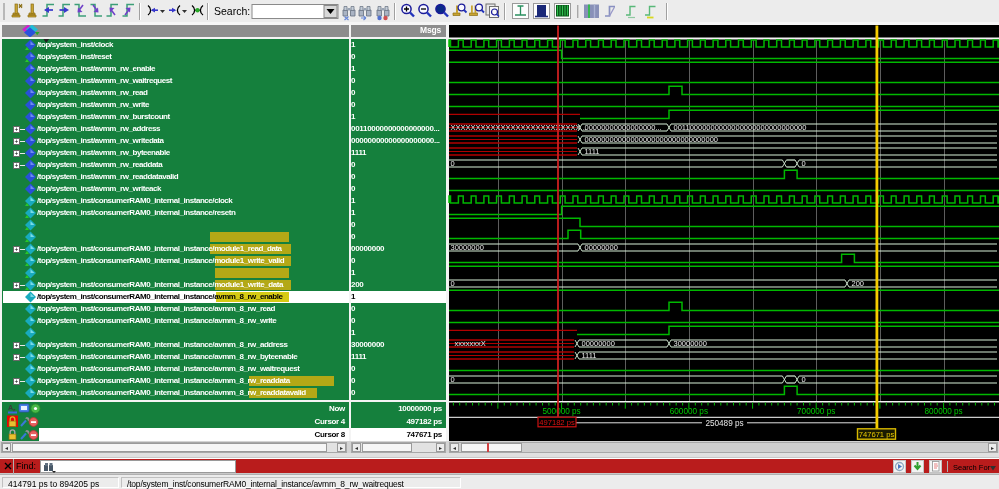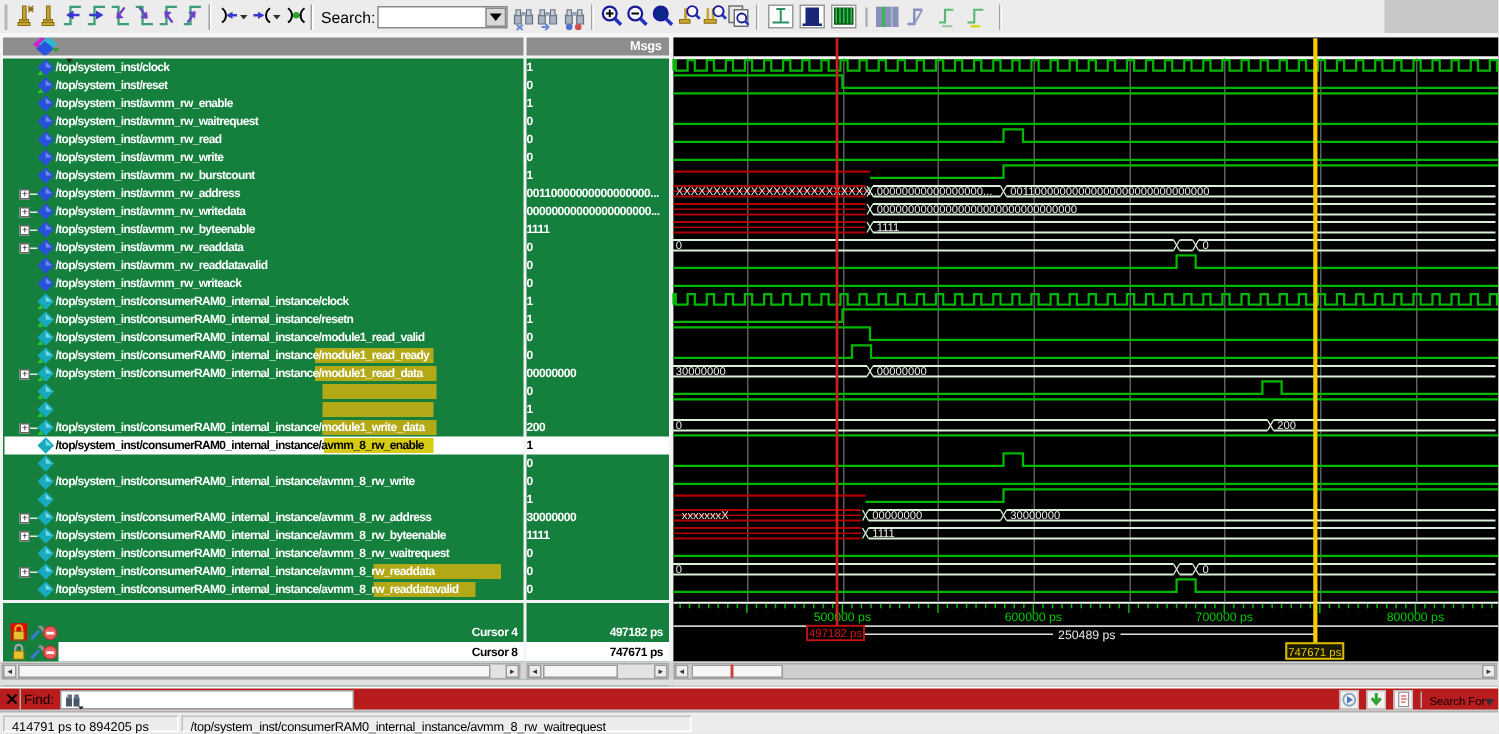--- a/index.html
+++ b/index.html
@@ -1,16 +1,16 @@
 <!DOCTYPE html>
 <html><head><meta charset="utf-8"><title>wave</title><style>
 html,body{margin:0;padding:0;background:#fff;width:999px;height:489px;overflow:hidden}
 *{box-sizing:border-box}
 #root{position:relative;width:999px;height:489px;font-family:"Liberation Sans",sans-serif;background:#c8c8c8}
-#toolbar{position:absolute;left:0;top:0;width:923px;height:23px;background:#ececec;border-bottom:1px solid #b0b0b0}
+#toolbar{position:absolute;left:0;top:0;width:999px;height:23px;background:#ececec;border-bottom:1px solid #b0b0b0}
 #panel{position:absolute;left:0;top:23px;width:449px;height:434px;background:#15803d}
 #wavebg{position:absolute;left:449px;top:25px;width:550px;height:416px;background:#000}
 .row{position:absolute;left:3px;width:443px;height:12px;color:#fff;font-size:8px;overflow:hidden}
 .row.sel{background:#fff;color:#000}
 .nm{position:absolute;left:34px;top:1px;white-space:nowrap;letter-spacing:-0.45px;font-weight:bold}
 .val{position:absolute;left:348px;top:1px;white-space:nowrap;letter-spacing:-0.3px;font-weight:bold}
 .row.sel .nm,.row.sel .val{color:#000}
 .dico{position:absolute;left:21px;top:0px}
 .plus{position:absolute;left:10px;top:2.5px;width:7px;height:7px;background:#fff;border:1px solid #686868;color:#000;font-size:6.5px;line-height:5px;text-align:center}
 .pline{position:absolute;left:17px;top:6px;width:5px;height:1px;background:#e8e8e8}
@@ -333,31 +333,29 @@
         </svg>
 <div class="nm">/top/system_inst/consumerRAM0_internal_instance/resetn</div>
 <div class="val">1</div>
 </div>
 <div class="row" style="top:196px">
 <svg class="dico" width="13" height="12" viewBox="0 0 13 12">
           <polygon points="6.5,0.5 12,6 6.5,11.5 1,6" fill="#18aabe"></polygon>
           <polygon points="6.5,2.2 10.4,6 6.5,6 " fill="#7adce8"></polygon>
           <path d="M1,11 L5,11 L3,8 Z" fill="#28c828"></path>
         </svg>
-<div class="nm">/top/system_inst/consumerRAM0_internal_instance/module1_read_valid</div>
 <div class="val">0</div>
 </div>
 <div class="row" style="top:208px">
 <div style="position:absolute;left:207px;top:1px;width:79px;height:10px;background:#b3a816"></div>
 <svg class="dico" width="13" height="12" viewBox="0 0 13 12">
           <polygon points="6.5,0.5 12,6 6.5,11.5 1,6" fill="#18aabe"></polygon>
           <polygon points="6.5,2.2 10.4,6 6.5,6 " fill="#7adce8"></polygon>
           <path d="M1,11 L5,11 L3,8 Z" fill="#28c828"></path>
         </svg>
-<div class="nm">/top/system_inst/consumerRAM0_internal_instance/module1_read_ready</div>
 <div class="val">0</div>
 </div>
 <div class="row" style="top:220px">
 <div style="position:absolute;left:207px;top:1px;width:81px;height:10px;background:#b3a816"></div>
 <div class="plus">+</div>
         <div class="pline"></div>
 <svg class="dico" width="13" height="12" viewBox="0 0 13 12">
           <polygon points="6.5,0.5 12,6 6.5,11.5 1,6" fill="#18aabe"></polygon>
           <polygon points="6.5,2.2 10.4,6 6.5,6 " fill="#7adce8"></polygon>
           <path d="M1,11 L5,11 L3,8 Z" fill="#28c828"></path>
@@ -365,20 +363,21 @@
 <div class="nm">/top/system_inst/consumerRAM0_internal_instance/module1_read_data</div>
 <div class="val">00000000</div>
 </div>
 <div class="row" style="top:232px">
 <div style="position:absolute;left:212px;top:1px;width:76px;height:10px;background:#b3a816"></div>
 <svg class="dico" width="13" height="12" viewBox="0 0 13 12">
           <polygon points="6.5,0.5 12,6 6.5,11.5 1,6" fill="#18aabe"></polygon>
           <polygon points="6.5,2.2 10.4,6 6.5,6 " fill="#7adce8"></polygon>
           <path d="M1,11 L5,11 L3,8 Z" fill="#28c828"></path>
         </svg>
+<div class="nm">/top/system_inst/consumerRAM0_internal_instance/module1_write_valid</div>
 <div class="val">0</div>
 </div>
 <div class="row" style="top:244px">
 <div style="position:absolute;left:212px;top:1px;width:74px;height:10px;background:#b3a816"></div>
 <svg class="dico" width="13" height="12" viewBox="0 0 13 12">
           <polygon points="6.5,0.5 12,6 6.5,11.5 1,6" fill="#18aabe"></polygon>
           <polygon points="6.5,2.2 10.4,6 6.5,6 " fill="#7adce8"></polygon>
           <path d="M1,11 L5,11 L3,8 Z" fill="#28c828"></path>
         </svg>
 <div class="val">1</div>
@@ -402,20 +401,21 @@
           <polygon points="6.5,2.2 10.4,6 6.5,6 " fill="#7adce8"></polygon>
         </svg>
 <div class="nm">/top/system_inst/consumerRAM0_internal_instance/avmm_8_rw_enable</div>
 <div class="val">1</div>
 </div>
 <div class="row" style="top:280px">
 <svg class="dico" width="13" height="12" viewBox="0 0 13 12">
           <polygon points="6.5,0.5 12,6 6.5,11.5 1,6" fill="#18aabe"></polygon>
           <polygon points="6.5,2.2 10.4,6 6.5,6 " fill="#7adce8"></polygon>
         </svg>
+<div class="nm">/top/system_inst/consumerRAM0_internal_instance/avmm_8_rw_read</div>
 <div class="val">0</div>
 </div>
 <div class="row" style="top:292px">
 <svg class="dico" width="13" height="12" viewBox="0 0 13 12">
           <polygon points="6.5,0.5 12,6 6.5,11.5 1,6" fill="#18aabe"></polygon>
           <polygon points="6.5,2.2 10.4,6 6.5,6 " fill="#7adce8"></polygon>
         </svg>
 <div class="nm">/top/system_inst/consumerRAM0_internal_instance/avmm_8_rw_write</div>
 <div class="val">0</div>
 </div>
@@ -474,20 +474,33 @@
 <div class="nm">/top/system_inst/consumerRAM0_internal_instance/avmm_8_rw_readdatavalid</div>
 <div class="val">0</div>
 </div>
 <div class="row" style="top:376px;height:3px;overflow:hidden">
         <div style="position:absolute;left:246px;top:1px;width:68px;height:10px;background:#b3a816"></div>
         <svg class="dico" width="13" height="12">
           <polygon points="6.5,0.5 12,6 6.5,11.5 1,6" fill="#18aabe"></polygon>
         </svg>
       </div>
 
+  <div class="brow" style="top:379px">
+        <span class="bn">Now</span>
+        <span class="bv">10000000 ps</span>
+    <svg width="40" height="13" style="position:absolute;left:5px;top:0">
+      <text x="0" y="8" font-family="&quot;Liberation Sans&quot;, sans-serif" font-size="7" fill="#3a3a3a" font-weight="bold">A</text>
+      <text x="4.5" y="10" font-family="&quot;Liberation Sans&quot;, sans-serif" font-size="6" fill="#3a3a3a" font-weight="bold">z</text>
+      <rect x="0" y="9.5" width="9" height="2" fill="#3a6cd8"></rect>
+      <rect x="11" y="2" width="10" height="8" rx="1" fill="#4a80e8" stroke="#2a50a8" stroke-width="0.8"></rect>
+      <rect x="13" y="4" width="6" height="4" fill="#e8f0ff"></rect>
+      <circle cx="27.5" cy="6.5" r="4.6" fill="#48b848" stroke="#2a8a2a" stroke-width="0.8"></circle>
+      <circle cx="27.5" cy="6.5" r="1.6" fill="#fff"></circle>
+    </svg>
+  </div>
   <div class="brow" style="top:392px">
         <span class="bn">Cursor 4</span>
         <span class="bv">497182 ps</span>
     <svg width="44" height="13" style="position:absolute;left:4px;top:0">
       <rect x="0" y="0.5" width="11" height="11.5" fill="#ee0000"></rect>
       <rect x="2" y="6" width="7" height="5.5" fill="#e8c030" stroke="#8a6a10" stroke-width="0.7"></rect>
       <path d="M3.2,6 v-1.8 a2.3,2.3 0 0 1 4.6,0 V6" fill="none" stroke="#d8b020" stroke-width="1.4"></path>
       <path d="M14,11 L19,5.5" stroke="#3a78d8" stroke-width="2"></path>
       <path d="M18,3.5 a3,3 0 0 1 3,3 l1.5,-1.5 a3,3 0 0 0 -3,-3 z" fill="#909090"></path>
       <circle cx="26.5" cy="7" r="4.4" fill="#e86060" stroke="#c03030" stroke-width="0.8"></circle>

